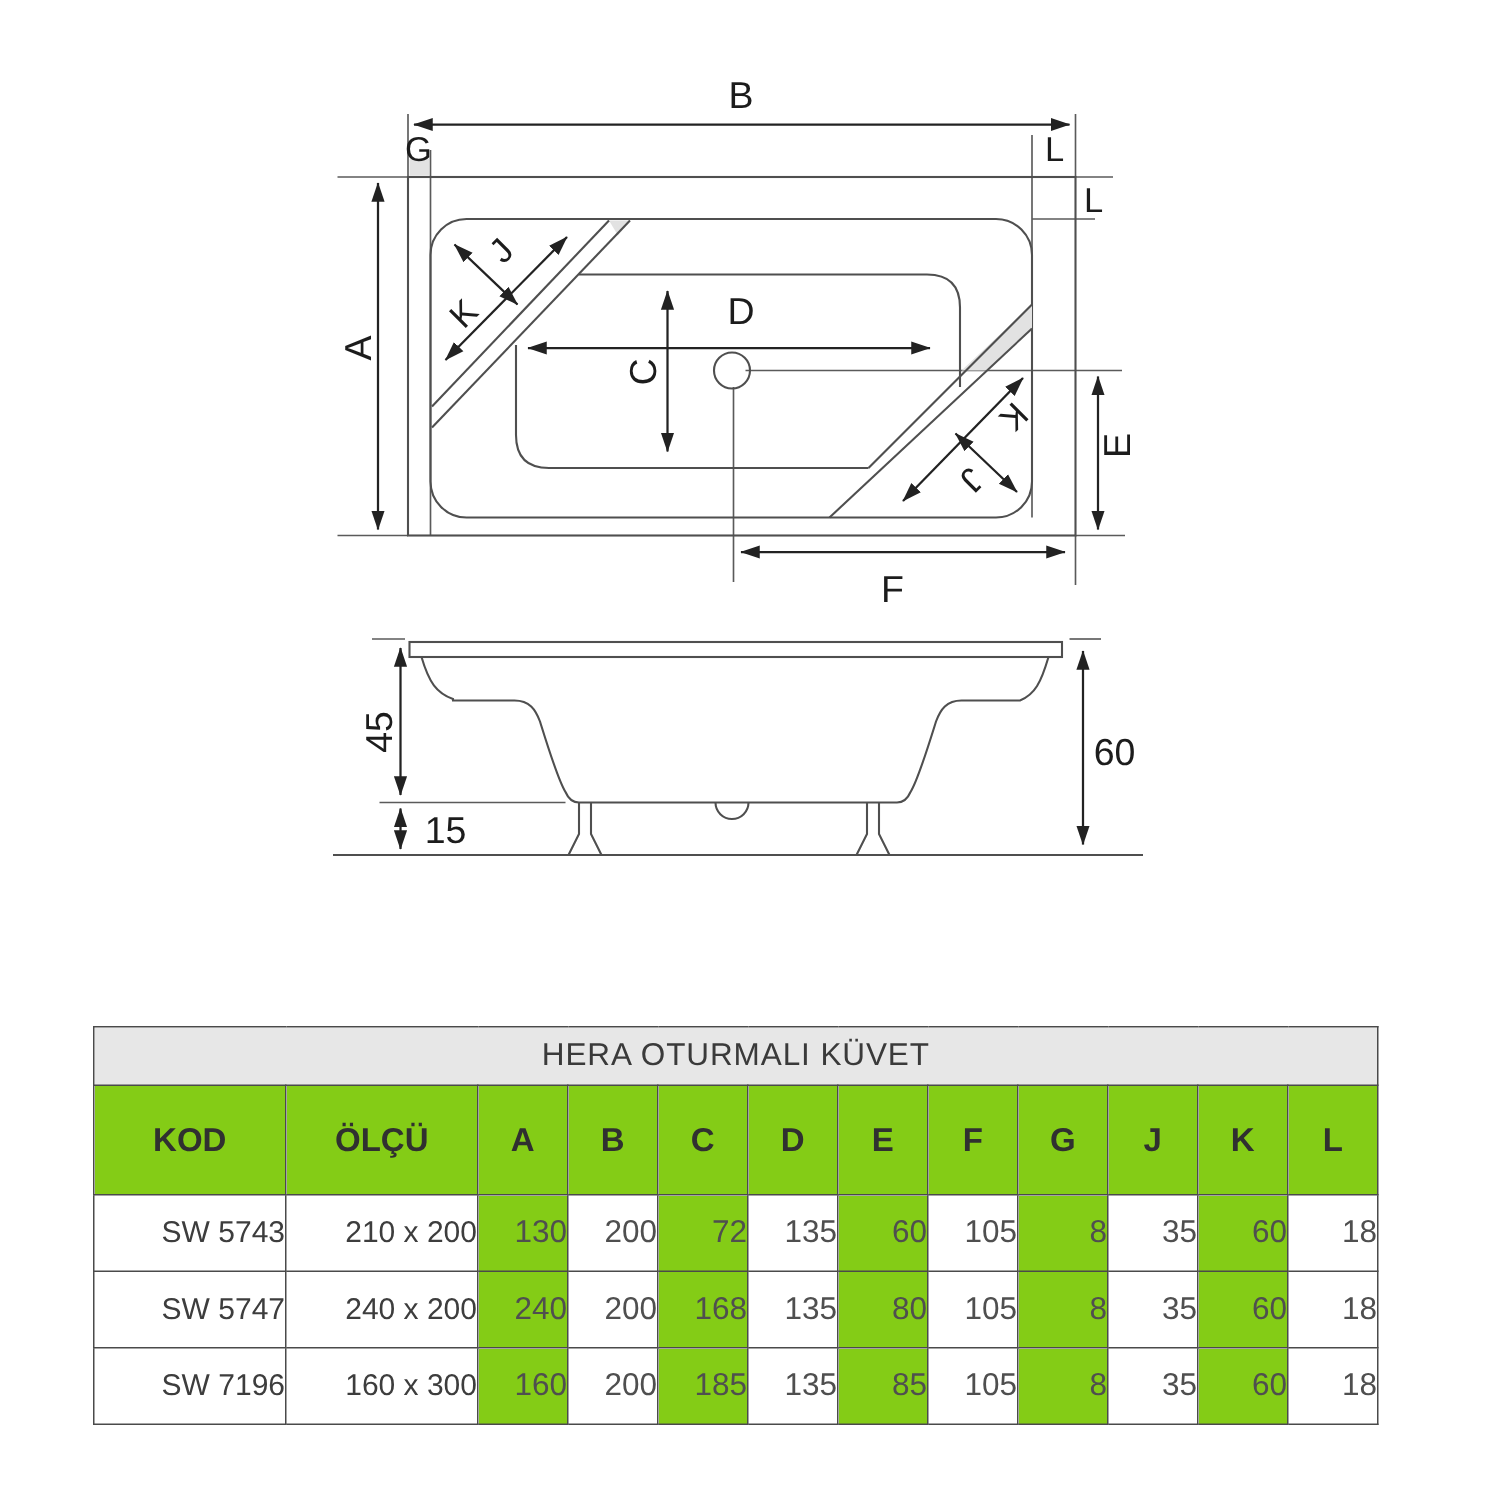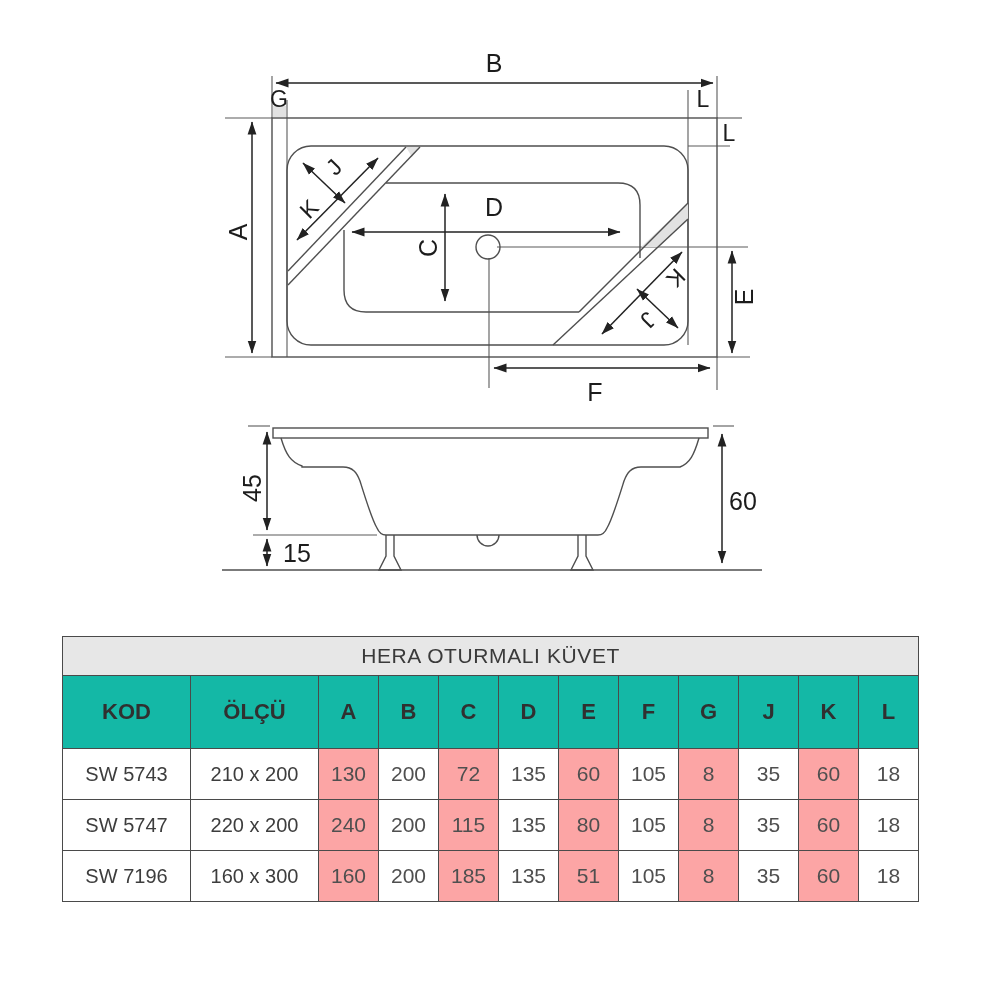--- a/index.html
+++ b/index.html
@@ -6,26 +6,26 @@
   body{width:990px;height:990px;position:relative;font-family:"Liberation Sans",sans-serif;}
   #drawing{position:absolute;left:0;top:0;}
   
   .dl{stroke:#4f4f4f;stroke-width:1.4;fill:none;}
   .ext{stroke:#5a5a5a;stroke-width:1.1;fill:none;}
   .dim{stroke:#222222;stroke-width:1.5;fill:none;marker-start:url(#as);marker-end:url(#ae);}
   .shade{fill:#e2e2e2;stroke:none;}
   .lbl{fill:#1c1c1c;font-size:25px;font-family:"Liberation Sans",sans-serif;}
   .lbl2{fill:#1c1c1c;font-size:23px;font-family:"Liberation Sans",sans-serif;}
   
-  .spec{position:absolute;left:62px;top:636px;width:856px;border-collapse:collapse;table-layout:fixed;}
+  .spec{position:absolute;left:62px;top:684px;width:856px;border-collapse:collapse;table-layout:fixed;}
   .spec th,.spec td{border:1.6px solid #4a4a4a;text-align:center;vertical-align:middle;padding:0;overflow:hidden;}
   .spec .title-row th{height:38px;background:#e7e7e7;font-size:21px;font-weight:400;letter-spacing:.6px;color:#3a3a3a;}
-  .spec .head-row th{height:72px;background:#14b8a6;font-size:22px;font-weight:700;color:#303030;}
-  .spec .data-row td{height:50px;font-size:21px;font-weight:400;color:#4f4f4f;background:#ffffff;}
-  .spec .data-row td.g{background:#fca5a5;}
+  .spec .head-row th{height:72px;background:#84cc16;font-size:22px;font-weight:700;color:#303030;}
+  .spec .data-row td{height:50px;font-size:21px;font-weight:400;color:#4f4f4f;background:#ffffff;text-align:right;}
+  .spec .data-row td.g{background:#84cc16;}
   .spec .data-row td.plain{font-size:20px;color:#3d3d3d;}
 </style>
 </head>
 <body>
 
 <svg id="drawing" width="990" height="635" viewBox="0 0 990 635">
   <defs>
     <marker id="ae" markerWidth="14" markerHeight="10" refX="12.5" refY="5" orient="auto" markerUnits="userSpaceOnUse">
       <path d="M0,0.6 L13,5 L0,9.4 Z" fill="#222222"></path>
     </marker>
@@ -161,40 +161,40 @@
     <td>135</td>
     <td class="g">60</td>
     <td>105</td>
     <td class="g">8</td>
     <td>35</td>
     <td class="g">60</td>
     <td>18</td>
   </tr>
   <tr class="data-row">
     <td class="plain">SW 5747</td>
-    <td class="plain">220 x 200</td>
+    <td class="plain">240 x 200</td>
     <td class="g">240</td>
     <td>200</td>
-    <td class="g">115</td>
+    <td class="g">168</td>
     <td>135</td>
     <td class="g">80</td>
     <td>105</td>
     <td class="g">8</td>
     <td>35</td>
     <td class="g">60</td>
     <td>18</td>
   </tr>
   <tr class="data-row">
     <td class="plain">SW 7196</td>
     <td class="plain">160 x 300</td>
     <td class="g">160</td>
     <td>200</td>
     <td class="g">185</td>
     <td>135</td>
-    <td class="g">51</td>
+    <td class="g">85</td>
     <td>105</td>
     <td class="g">8</td>
     <td>35</td>
     <td class="g">60</td>
     <td>18</td>
   </tr>
 </tbody>
   </table>
 
 </body></html>

